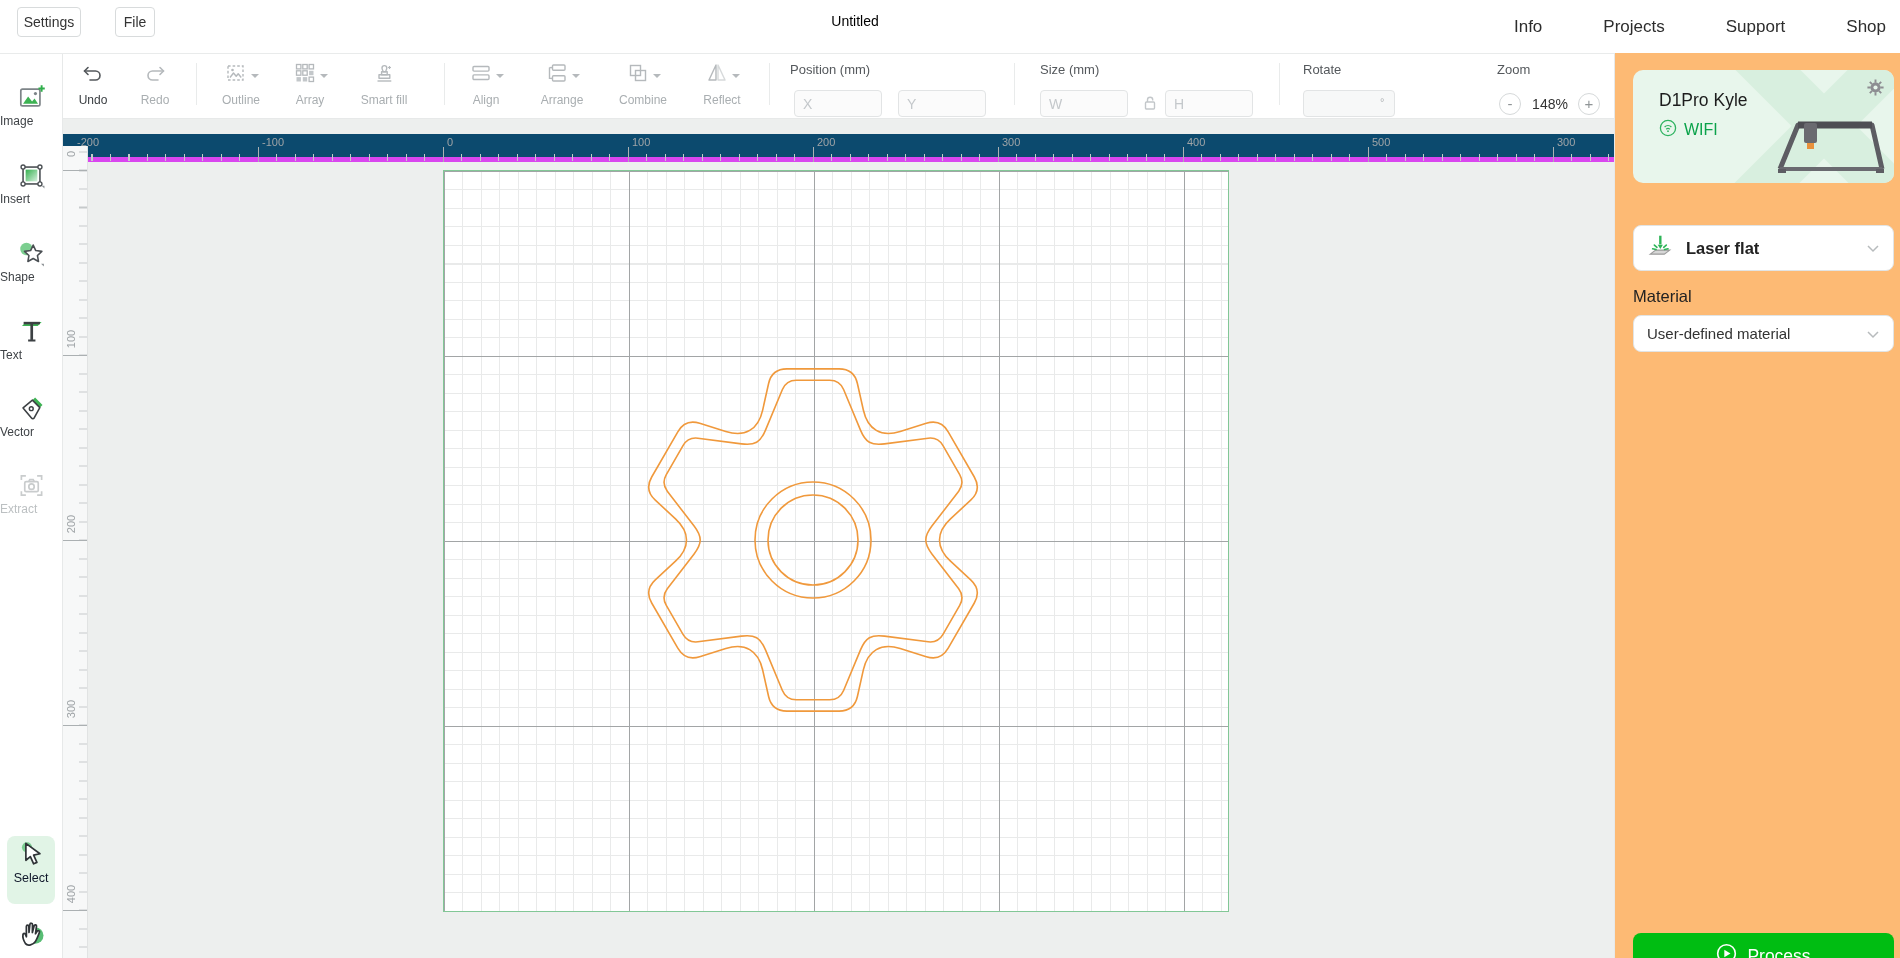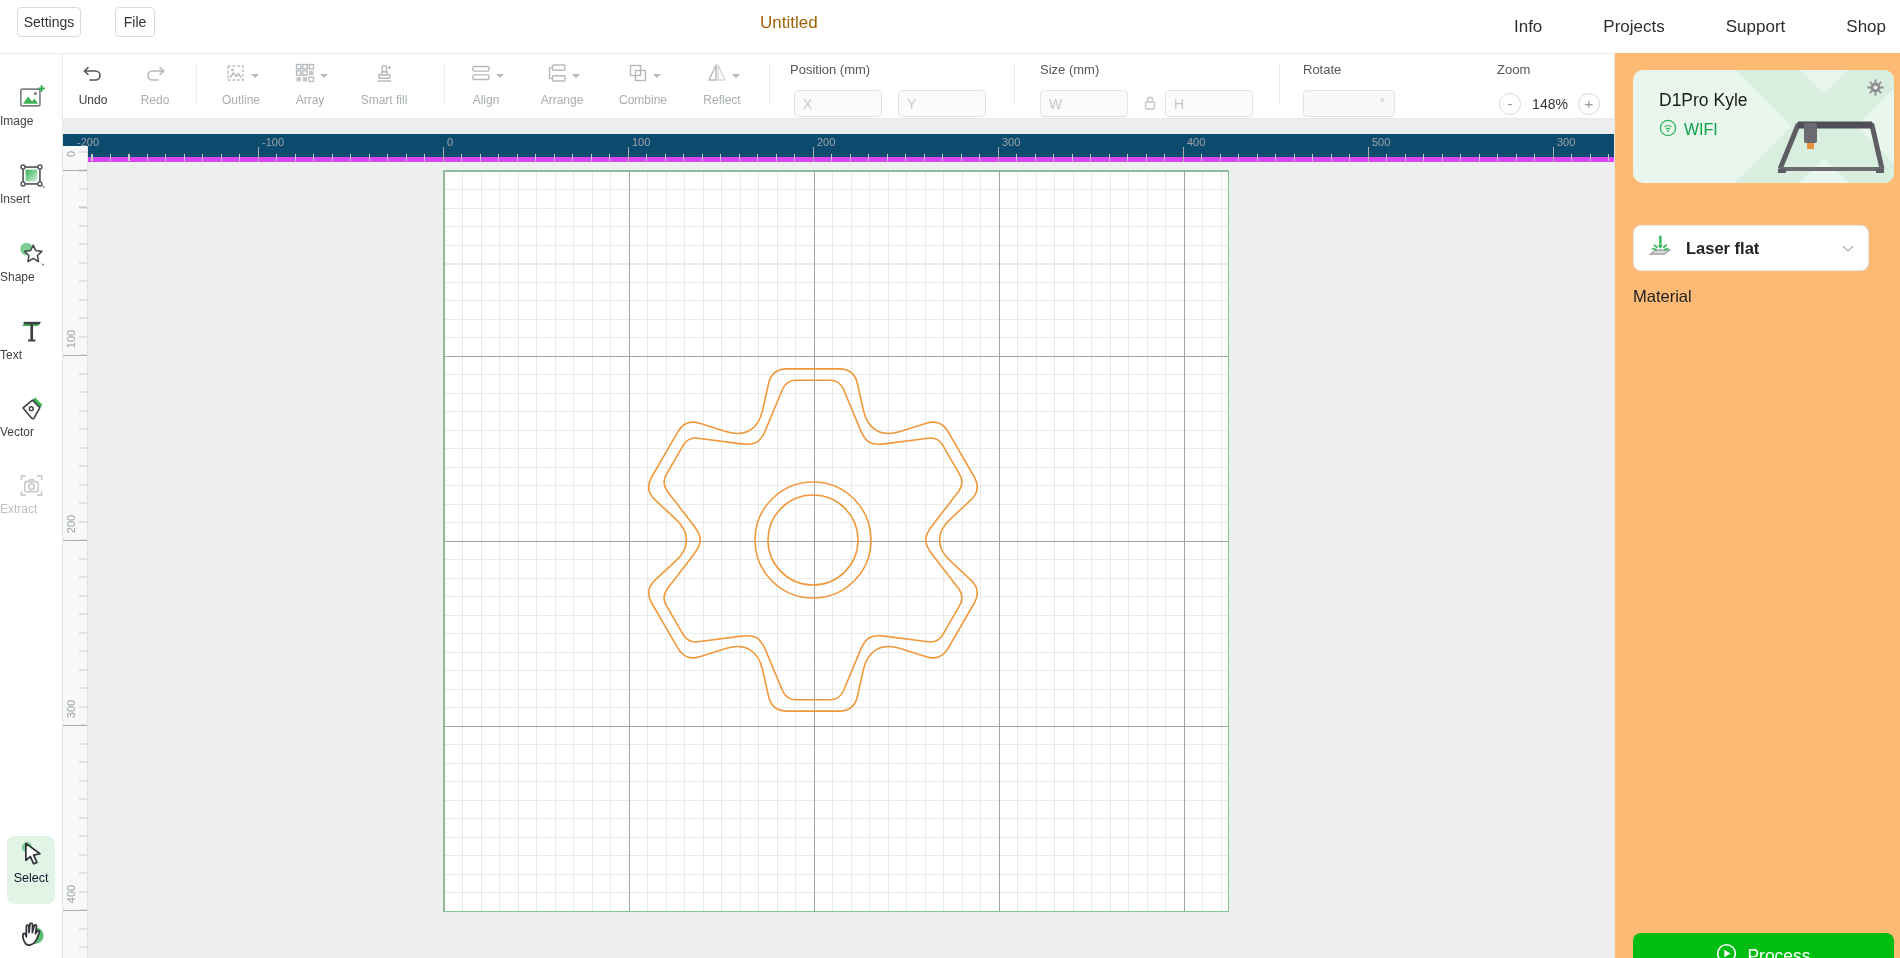--- a/index.html
+++ b/index.html
@@ -5,21 +5,21 @@
   html,body{margin:0;padding:0;}
   body{width:1900px;height:958px;overflow:hidden;position:relative;background:#fff;
        font-family:"Liberation Sans","DejaVu Sans",sans-serif;-webkit-font-smoothing:antialiased;}
   
   #topbar{position:absolute;left:0;top:0;width:1900px;height:53px;background:#fff;z-index:6;}
   #topline{position:absolute;left:0;top:53px;width:1614px;height:1px;background:#e9ebeb;z-index:7;}
   .tb-btn{position:absolute;top:7px;height:30px;border:1px solid #d8dbdc;border-radius:4px;background:#fff;
           font-size:14px;color:#333;display:flex;align-items:center;justify-content:center;cursor:pointer;box-sizing:border-box;}
   #btn-settings{left:17px;width:64px;}
   #btn-file{left:115px;width:40px;}
-  #doc-title{position:absolute;left:760px;top:13px;width:190px;text-align:left;font-size:17px;color:#a16207;}
+  #doc-title{position:absolute;left:760px;top:13px;width:190px;text-align:center;font-size:14px;color:#000000;}
   #nav{position:absolute;right:8px;top:0;height:53px;display:flex;align-items:center;gap:61px;font-size:17px;color:#2d2d2d;padding-right:6px;}
   #nav div{cursor:pointer;}
   
   #toolbar{position:absolute;left:62px;top:54px;width:1552px;height:64px;background:#fff;border-bottom:1px solid #e7e9e9;z-index:5;}
   .tool{position:absolute;top:5px;width:64px;text-align:center;cursor:pointer;}
   .tool .ic{height:32px;display:flex;align-items:center;justify-content:center;gap:3px;}
   .tool .lb{font-size:12px;color:#a9aeb1;margin-top:2px;}
   .tool.on .lb{color:#3a3e42;}
   .caret{width:0;height:0;border-left:4px solid transparent;border-right:4px solid transparent;border-top:4px solid #b5b9bc;margin-top:2px;}
   .tdiv{position:absolute;top:9px;height:42px;width:1px;background:#e9ebeb;}
@@ -63,21 +63,21 @@
   
   #rightpanel{position:absolute;left:1614px;top:53px;width:286px;height:905px;background:#fdba74;border-left:1px solid #e7e9e9;box-sizing:border-box;}
   #device-card{position:absolute;left:18px;top:17px;width:261px;height:113px;border-radius:10px;background:#e8f6ec;overflow:hidden;cursor:pointer;}
   .xstripe{position:absolute;width:46px;height:220px;background:#d8efdf;top:-54px;}
   #xs1{left:168px;transform:rotate(45deg);}
   #xs2{left:168px;transform:rotate(-45deg);}
   #dev-gear{position:absolute;right:9px;top:8px;}
   #dev-name{position:absolute;left:26px;top:20px;font-size:17.5px;color:#1c1c1c;}
   #dev-conn{position:absolute;left:26px;top:49px;display:flex;align-items:center;gap:7px;font-size:16px;color:#0aa24a;}
   #machine{position:absolute;right:6px;bottom:4px;}
-  .panel-select{position:absolute;left:18px;width:236px;box-sizing:border-box;border:1px solid #e2e4e4;border-radius:8px;
+  .panel-select{position:absolute;left:18px;width:261px;box-sizing:border-box;border:1px solid #e2e4e4;border-radius:8px;
                 display:flex;align-items:center;padding:0 13px;cursor:pointer;background:#fff;}
   #laser-select{top:172px;height:46px;}
   #laser-select .psl{font-size:16.5px;font-weight:bold;color:#222;margin-left:13px;}
   #material-label{position:absolute;left:18px;top:234px;font-size:16.5px;color:#222;}
   #material-select{top:262px;height:37px;}
   #material-select .psl{font-size:15px;color:#333;}
   .chev{margin-left:auto;}
   #process-btn{position:absolute;left:18px;top:880px;width:261px;height:46px;border-radius:8px;background:#00bd12;
                display:flex;align-items:center;justify-content:center;gap:10px;color:#fff;font-size:17.5px;cursor:pointer;}
 </style>
@@ -441,20 +441,28 @@
     </span>
     <span class="psl">Laser flat</span>
     <span class="chev">
       <svg width="14" height="9" viewBox="0 0 14 9" fill="none" stroke="#b7bbbd" stroke-width="1.5">
           <path d="M2 2 L7 7 L12 2"></path>
         </svg>
     </span>
   </div>
 
   <div id="material-label">Material</div>
+  <div class="panel-select" id="material-select">
+    <span class="psl">User-defined material</span>
+    <span class="chev">
+      <svg width="14" height="9" viewBox="0 0 14 9" fill="none" stroke="#b7bbbd" stroke-width="1.5">
+          <path d="M2 2 L7 7 L12 2"></path>
+        </svg>
+    </span>
+  </div>
 
   <div id="process-btn">
     <span>
       <svg width="21" height="21" viewBox="0 0 21 21" fill="none">
           <circle cx="10.5" cy="10.5" r="8.8" stroke="#fff" stroke-width="1.6"></circle>
           <path d="M8.3 6.8 L14.5 10.5 L8.3 14.2 Z" fill="#fff"></path>
         </svg>
     </span>
     <span>Process</span>
   </div>

